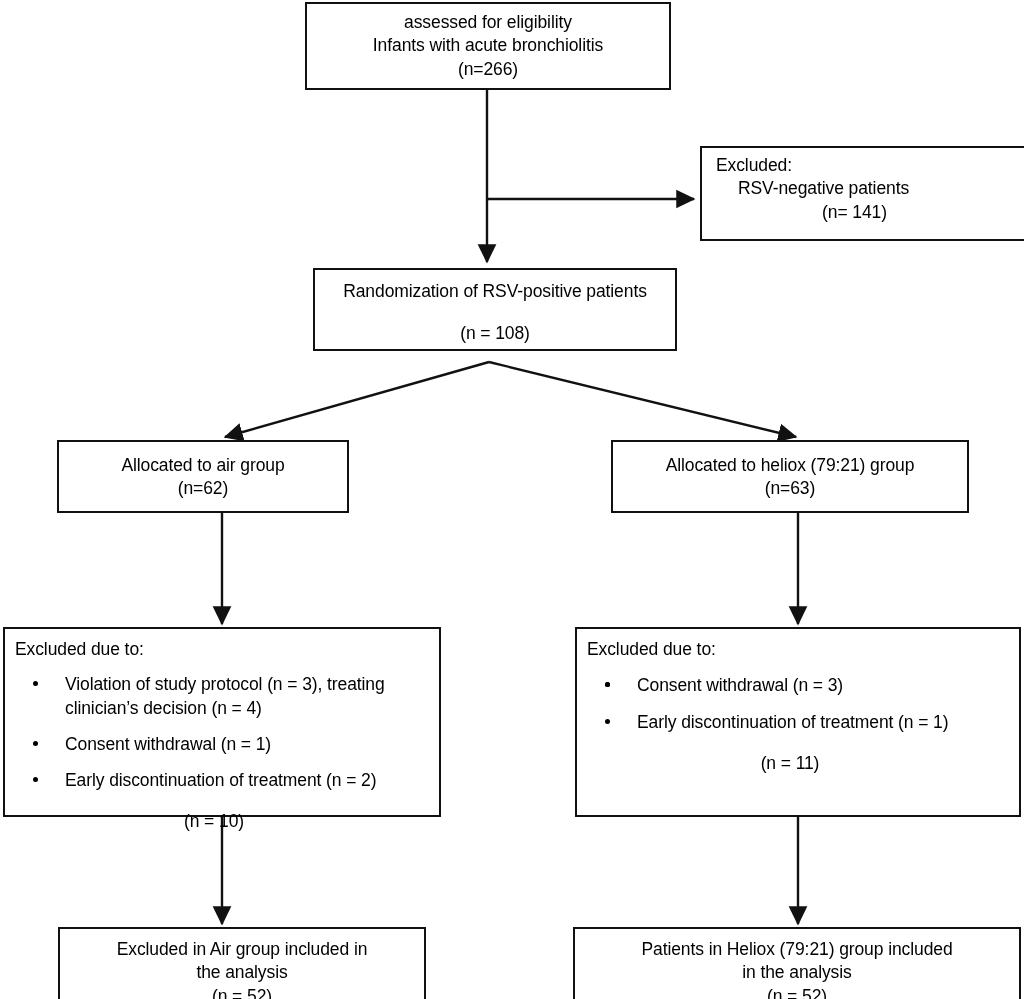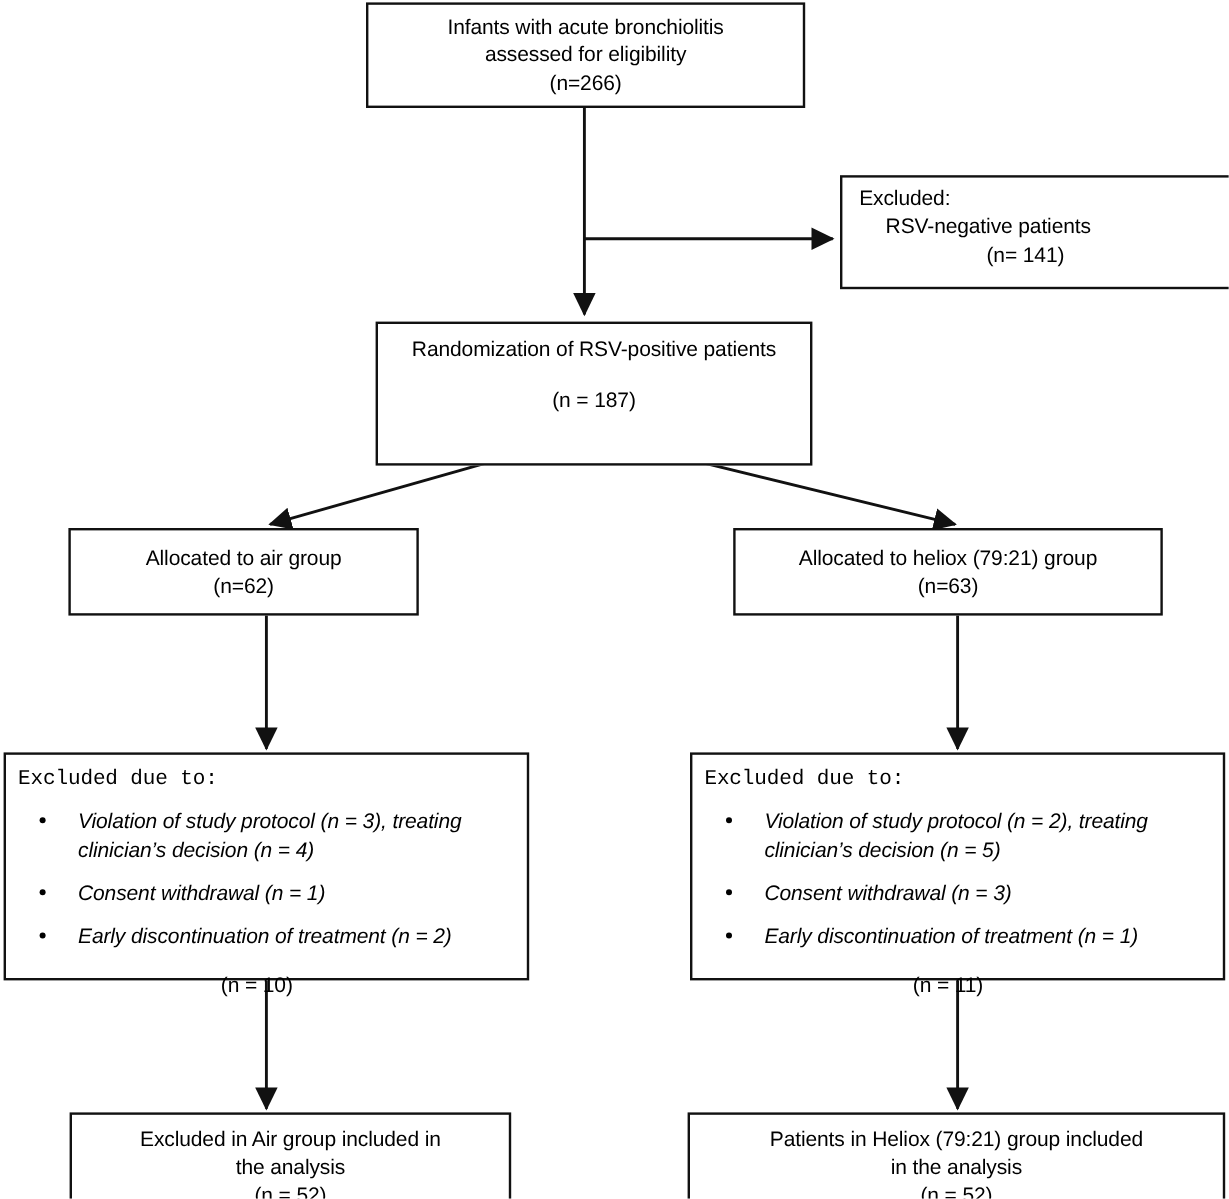--- a/index.html
+++ b/index.html
@@ -48,32 +48,31 @@
   #node-excluded-rsv .cnt  { text-align: center; padding-right: 34px; }
 
   
   #node-randomization .inner { padding: 10px 10px 0 10px; }
 
   
   .alloc .inner { padding: 12px 8px 0 8px; }
 
   
   .exclusion .inner { padding: 9px 8px 0 10px; }
-  .exclusion .head { text-align: left; margin-bottom: 12px; font-family: Liberation Mono, monospace; }
+  .exclusion .head { text-align: left; margin-bottom: 12px; }
   .bullets {
     list-style: none;
     margin: 0;
     padding: 0;
   }
   .bullets li {
     position: relative;
     padding-left: 50px;
     margin-bottom: 13px;
     text-align: left;
-    font-style: italic;
   }
   .bullets li:last-child { margin-bottom: 2px; }
   .bullets li .dot {
     position: absolute;
     left: 18px;
     top: 8px;
     width: 5px;
     height: 5px;
     background: #000;
     border-radius: 50%;
@@ -120,39 +119,39 @@
     <g>
       <line x1="222" y1="816" x2="222" y2="924" stroke="#111111" stroke-width="2.4" marker-end="url(#arrowhead)"></line>
     </g>
     <g>
       <line x1="798" y1="816" x2="798" y2="924" stroke="#111111" stroke-width="2.4" marker-end="url(#arrowhead)"></line>
     </g>
   </svg>
 
   <div class="node" id="node-eligibility" style="left:305px; top:2px; width:366px; height:88px;">
     <div class="inner ctr">
+      <div>assessed for eligibility</div>
       <div>Infants with acute bronchiolitis</div>
-      <div>assessed for eligibility</div>
       <div>(n=266)</div>
     </div>
   </div>
 
   <div class="node" id="node-excluded-rsv" style="left:700px; top:146px; width:339px; height:95px;">
     <div class="inner">
       <div class="lead">Excluded:</div>
       <div class="sub">RSV-negative patients</div>
       <div class="cnt">(n= 141)</div>
     </div>
   </div>
 
-  <div class="node" id="node-randomization" style="left:313px; top:268px; width:364px; height:120px;">
+  <div class="node" id="node-randomization" style="left:313px; top:268px; width:364px; height:83px;">
     <div class="inner ctr">
       <div>Randomization of RSV-positive patients</div>
       <span class="spacer-line"></span>
-      <div>(n = 187)</div>
+      <div>(n = 108)</div>
     </div>
   </div>
 
   <div class="node alloc" id="node-alloc-air" style="left:57px; top:440px; width:292px; height:73px;">
     <div class="inner ctr">
       <div>Allocated to air group</div>
       <div>(n=62)</div>
     </div>
   </div>
 
@@ -183,21 +182,20 @@
       <div class="total">(n = 10)</div>
     </div>
   </div>
 
   <div class="node exclusion" id="node-excluded-heliox" style="left:575px; top:627px; width:446px; height:190px;">
     <div class="inner">
       <div class="head">Excluded due to:</div>
       <ul class="bullets">
         <li>
           <span class="dot"></span>
-          <span>Violation of study protocol (n = 2), treating clinician’s decision (n = 5)</span>
         </li>
         <li>
           <span class="dot"></span>
           <span>Consent withdrawal (n = 3)</span>
         </li>
         <li>
           <span class="dot"></span>
           <span>Early discontinuation of treatment (n = 1)</span>
         </li>
       </ul>

